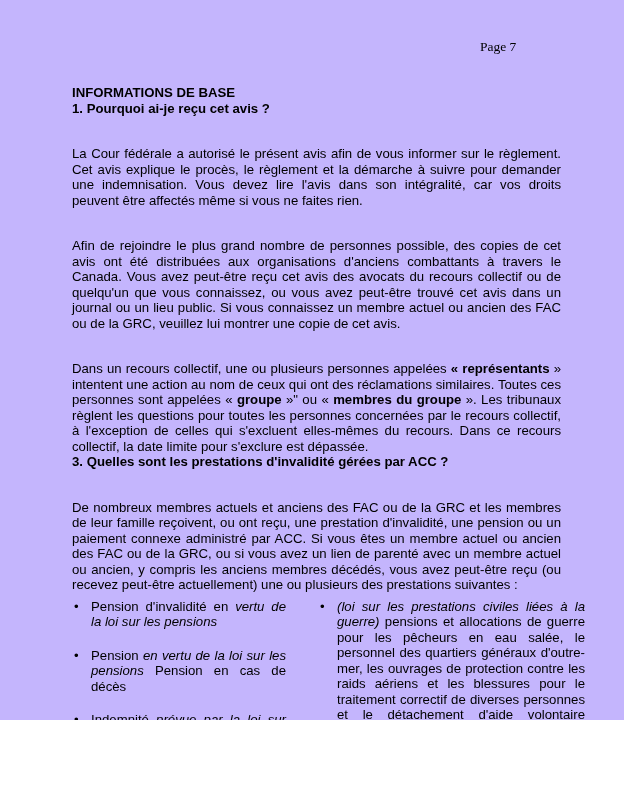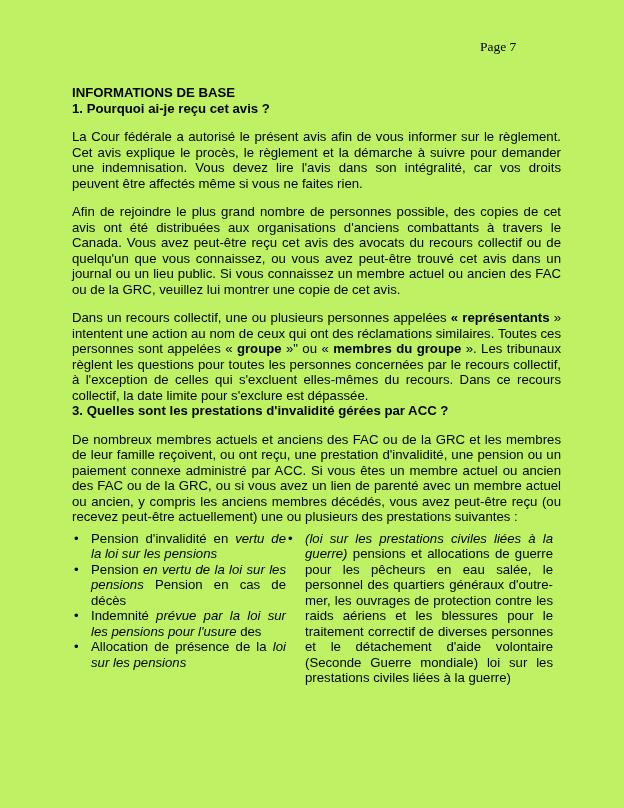--- a/index.html
+++ b/index.html
@@ -3,22 +3,22 @@
 <meta charset="utf-8">
 <style>
   html, body {
     margin: 0;
     padding: 0;
     background: #ffffff;
   }
   .page {
     position: relative;
     width: 624px;
-    height: 808px;
-    background: #bef264;
+    height: 720px;
+    background: #c4b5fd;
     color: #000000;
     font-family: "Liberation Sans", sans-serif;
     font-size: 13.2px;
     line-height: 15.5px;
     overflow: hidden;
   }
   .page-number {
     position: absolute;
     top: 39px;
     left: 480px;
@@ -34,26 +34,27 @@
   }
   .doc-title {
     font-weight: bold;
     margin: 0;
   }
   .q-heading {
     font-weight: bold;
     margin: 0 0 0 0;
   }
   .para {
-    margin: 13px 0 0 0;
+    margin: 30px 0 0 0;
     text-align: justify;
   }
   .bullets {
     display: flex;
     margin-top: 6px;
+    gap: 32px;
   }
   .bullets ul {
     list-style: none;
     margin: 0;
     padding: 0;
   }
   .col-left {
     width: 214px;
     margin-left: 25px;
     flex: none;
@@ -62,20 +63,21 @@
     width: 267px;
     margin-left: -17px;
     flex: none;
   }
   .bullets li {
     position: relative;
     padding-left: 19px;
     text-align: justify;
   }
   .col-left li + li {
+    margin-top: 18px;
   }
   .bullets li::before {
     content: "\2022";
     position: absolute;
     left: 2px;
     top: 0;
   }
   .run-bold { font-weight: 700; }
   .run-italic { font-style: italic; }
   .run-normal { }

